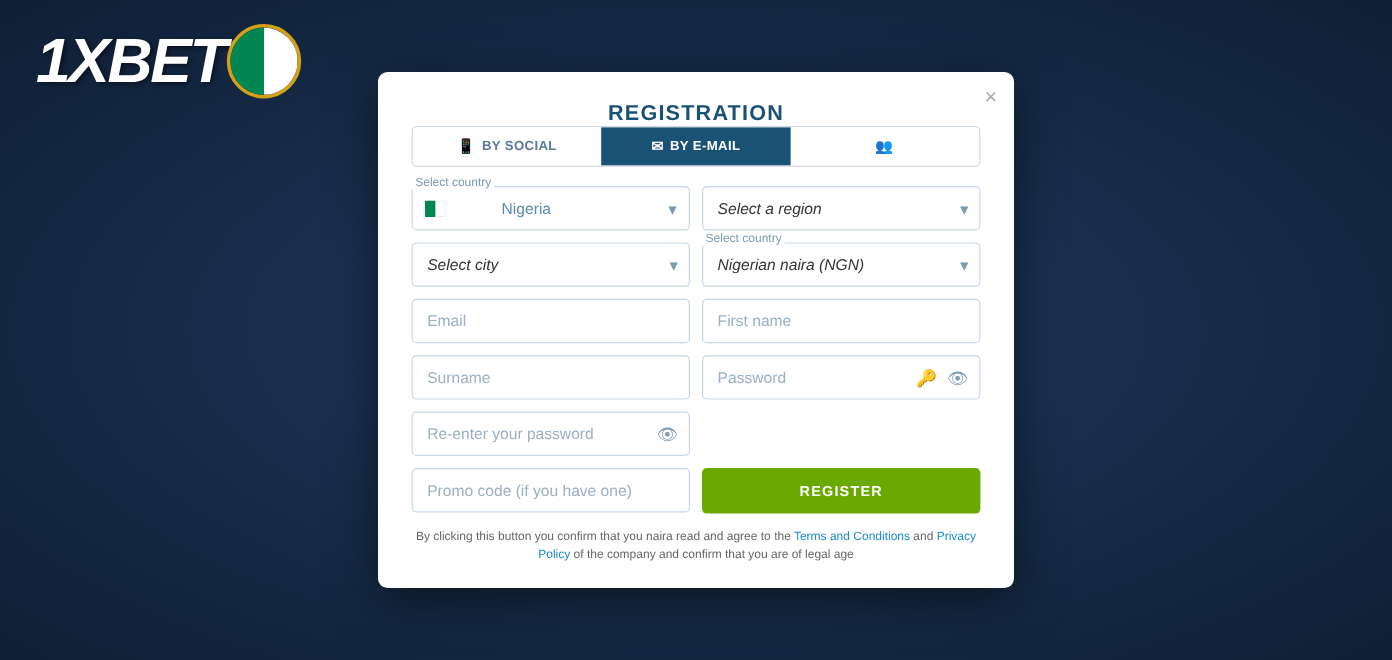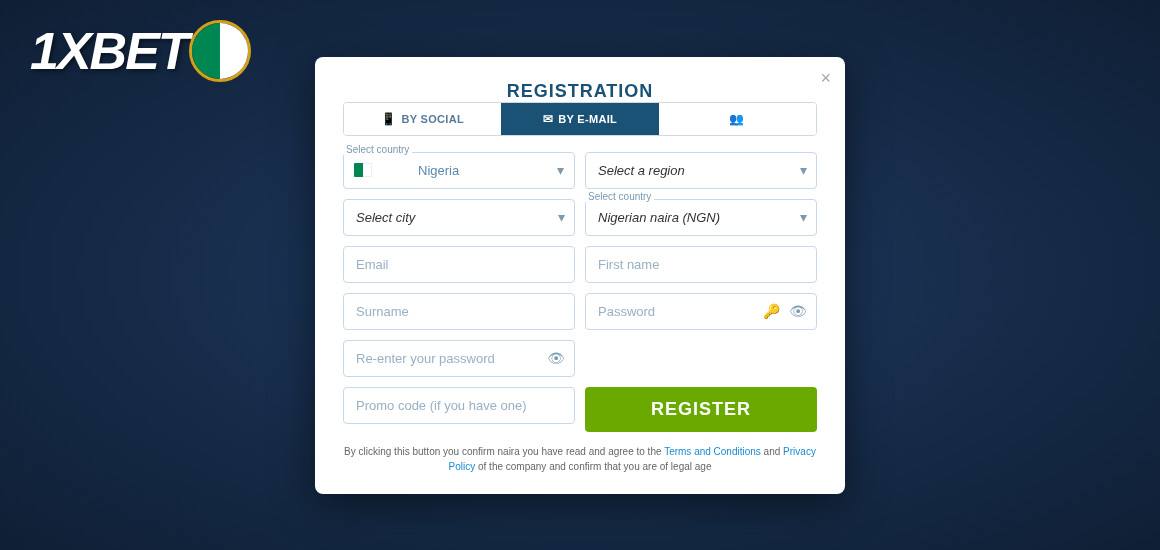--- a/index.html
+++ b/index.html
@@ -247,21 +247,21 @@
       grid-template-columns: 1fr 1fr;
       gap: 10px;
       margin-top: 10px;
     }
 
     .register-btn {
       background: #6aaa00;
       color: white;
       border: none;
       border-radius: 4px;
-      font-size: 18px;
+      font-size: 12px;
       font-weight: 700;
       letter-spacing: 1px;
       cursor: pointer;
       padding: 12px;
     }
 
     .disclaimer {
       font-size: 10px;
       color: #666;
       text-align: center;
@@ -369,17 +369,17 @@
     </div>
 
     <div class="bottom-row">
       <div class="form-group">
         <input type="text" class="form-control" placeholder="Promo code (if you have one)" style="">
       </div>
       <button class="register-btn">REGISTER</button>
     </div>
 
     <div class="disclaimer">
-      <span>By clicking this button you confirm naira you have read and agree to the </span><a href="#">Terms and Conditions</a><span> and </span><a href="#">Privacy Policy</a><span> of the company and confirm that you are of legal age</span>
+      <span>By clicking this button you confirm that you naira read and agree to the </span><a href="#">Terms and Conditions</a><span> and </span><a href="#">Privacy Policy</a><span> of the company and confirm that you are of legal age</span>
     </div>
 
   </div>
 </div>
 
 </body></html>

